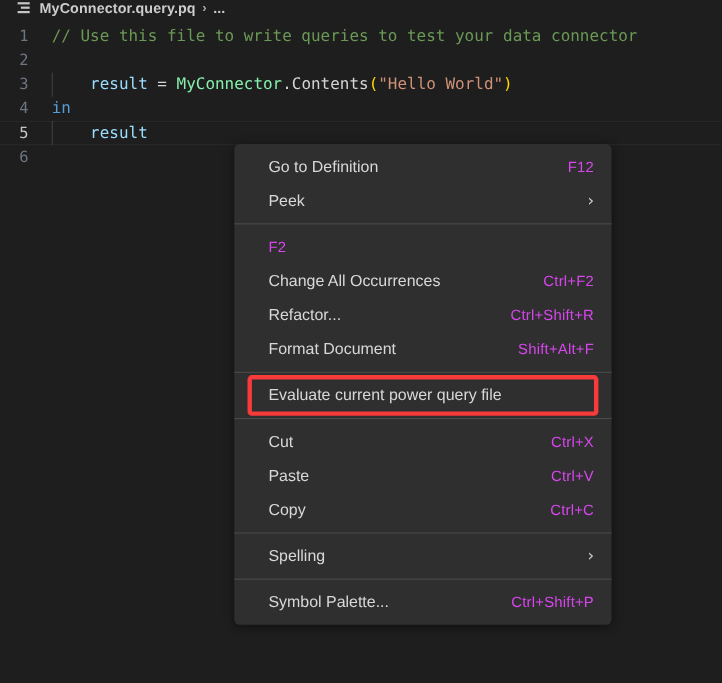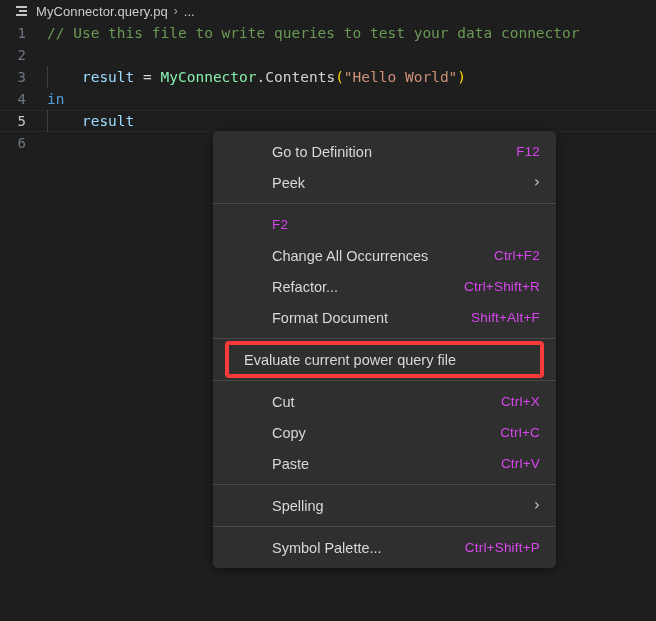--- a/index.html
+++ b/index.html
@@ -17,22 +17,22 @@
     background: #1e1e1e;
   }
 
   
   .breadcrumb-bar {
     position: absolute;
     left: 0; top: 0;
     width: 656px; height: 22px;
     background: #1e1e1e;
     display: flex;
-    align-items: center;
     padding-left: 16px;
+    font-weight: bold;
   }
   .bc-icon {
     width: 14px; height: 14px;
     margin-right: 6px;
     display: flex;
     flex-direction: column;
     justify-content: center;
     gap: 2px;
     flex: 0 0 auto;
   }
@@ -114,21 +114,20 @@
     z-index: 20;
   }
   .ctx-item {
     height: 31px;
     display: flex;
     align-items: center;
     padding: 0 16px 0 31px;
     color: #d8d8d8;
     font-size: 14.5px;
     position: relative;
-    margin-left: 28px;
   }
   .ctx-label { flex: 1 1 auto; white-space: nowrap; }
   .ctx-key {
     color: #d946ef;
     font-size: 13.5px;
     white-space: nowrap;
     letter-spacing: .2px;
   }
   .ctx-chevron {
     color: #cfcfcf;
@@ -206,27 +205,27 @@
         <div class="ctx-sep"></div>
         <div class="ctx-item highlighted" style="outline-color: rgb(247, 59, 59);">
           <span class="ctx-label">Evaluate current power query file</span>
         </div>
         <div class="ctx-sep"></div>
         <div class="ctx-item">
           <span class="ctx-label">Cut</span>
           <span class="ctx-key">Ctrl+X</span>
         </div>
         <div class="ctx-item">
+          <span class="ctx-label">Paste</span>
+          <span class="ctx-key">Ctrl+V</span>
+        </div>
+        <div class="ctx-item">
           <span class="ctx-label">Copy</span>
           <span class="ctx-key">Ctrl+C</span>
         </div>
-        <div class="ctx-item">
-          <span class="ctx-label">Paste</span>
-          <span class="ctx-key">Ctrl+V</span>
-        </div>
         <div class="ctx-sep"></div>
         <div class="ctx-item">
           <span class="ctx-label">Spelling</span>
           <span class="ctx-chevron">›</span>
         </div>
         <div class="ctx-sep"></div>
         <div class="ctx-item">
           <span class="ctx-label">Symbol Palette...</span>
           <span class="ctx-key">Ctrl+Shift+P</span>
         </div>

